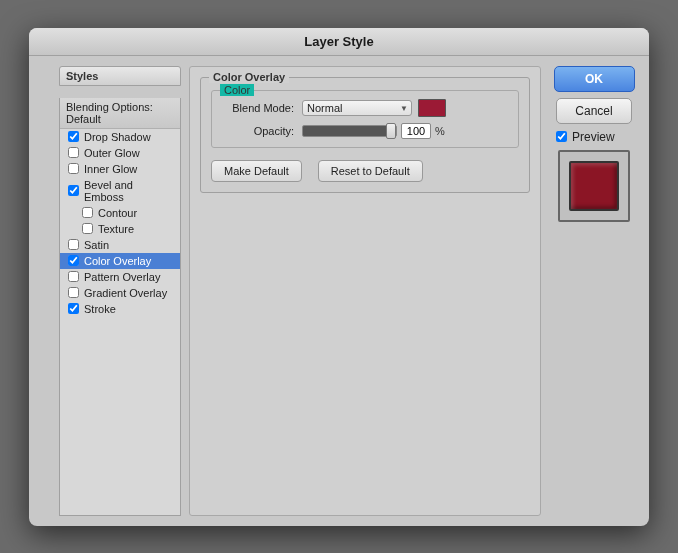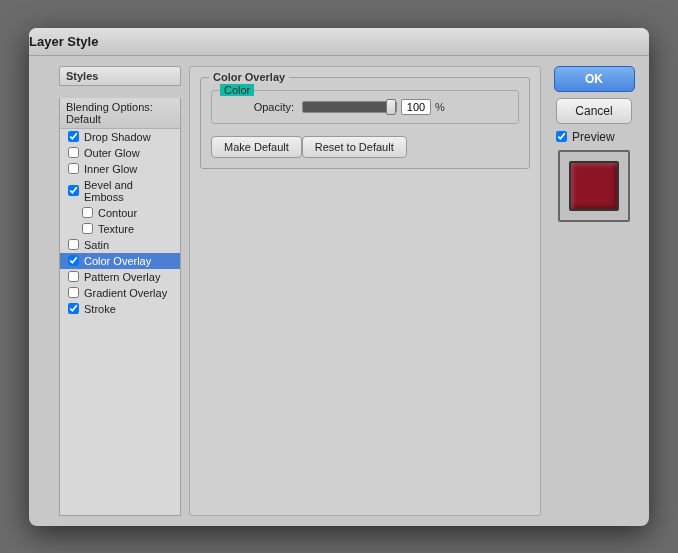--- a/index.html
+++ b/index.html
@@ -20,21 +20,21 @@
       background: #c8c8c8;
       border-radius: 8px;
       box-shadow: 0 8px 30px rgba(0,0,0,0.6);
       overflow: hidden;
       position: relative;
     }
 
     .title-bar {
       background: linear-gradient(to bottom, #e0e0e0, #c5c5c5);
       border-bottom: 1px solid #a0a0a0;
-      text-align: left;
+      text-align: center;
       padding: 6px 0;
       font-size: 13px;
       font-weight: bold;
       color: #1a1a1a;
     }
 
     .dialog-body {
       display: flex;
       padding: 10px;
       gap: 8px;
@@ -251,21 +251,21 @@
       border-radius: 2px;
     }
 
     .percent-label {
       font-size: 11px;
       color: #333;
     }
 
     .buttons-row {
       display: flex;
-      gap: 0;
+      gap: 16px;
       margin-top: 12px;
     }
 
     .action-btn {
       background: linear-gradient(to bottom, #f0f0f0, #d8d8d8);
       border: 1px solid #999;
       border-radius: 4px;
       padding: 4px 12px;
       font-size: 11px;
       cursor: pointer;
@@ -417,20 +417,33 @@
       </div>
     </div>
 
     <div class="center-panel">
       <div class="section-group">
         <span class="section-label">Color Overlay</span>
 
         <div class="sub-section-group">
           <span class="sub-section-label">Color</span>
 
+          <div class="form-row">
+            <span class="form-label">Blend Mode:</span>
+            <div class="select-wrapper">
+              <select class="blend-mode-select">
+                <option>Normal</option>
+                <option>Dissolve</option>
+                <option>Multiply</option>
+                <option>Screen</option>
+                <option>Overlay</option>
+              </select>
+            </div>
+            <div class="color-swatch" style="background:#9b1a35;"></div>
+          </div>
 
           <div class="form-row">
             <span class="form-label">Opacity:</span>
             <div class="opacity-slider-container">
               <input type="range" class="opacity-slider" min="0" max="100" value="100" style="">
               <input type="text" class="opacity-input" value="100" style="">
               <span class="percent-label">%</span>
             </div>
           </div>
         </div>

